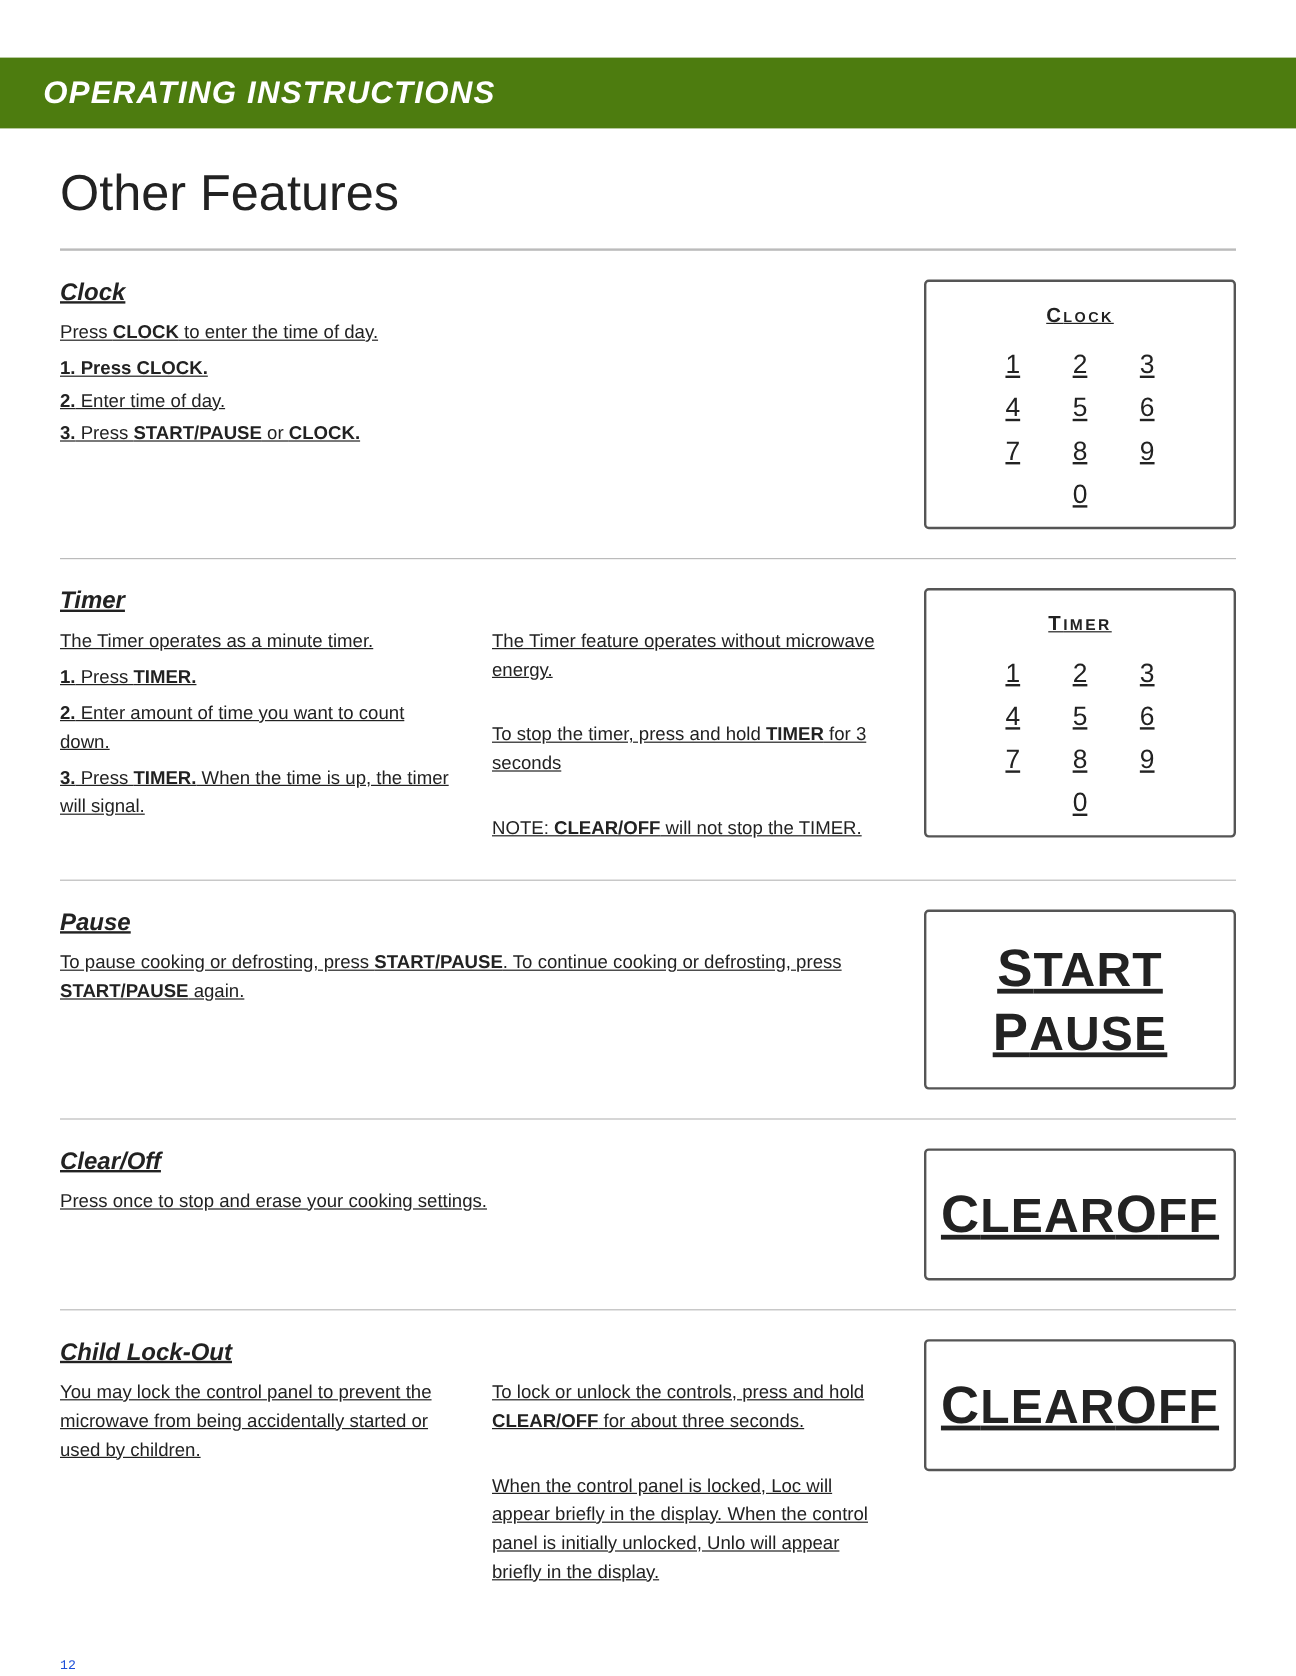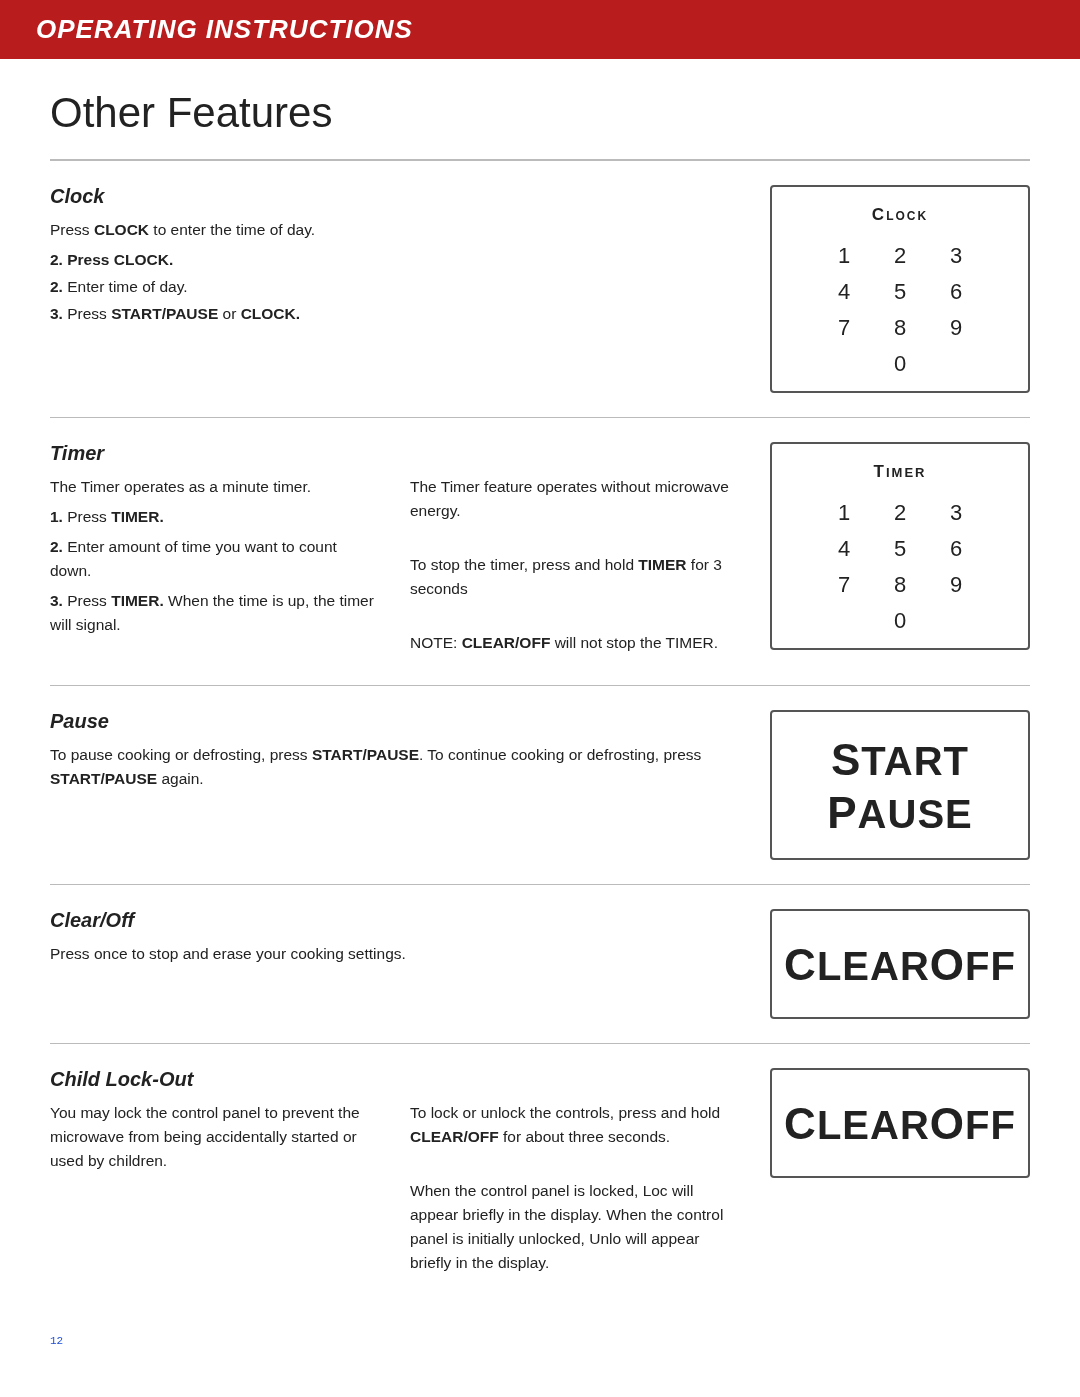--- a/index.html
+++ b/index.html
@@ -7,23 +7,24 @@
       font-family: Arial, sans-serif;
       background: #fff;
       width: 1080px;
       min-height: 1397px;
       padding: 0;
       color: #222;
     }
 
     
     .header-bar {
-      background: #b91c1c;
+      background: #4d7c0f;
       padding: 14px 36px;
       margin-bottom: 0;
+      margin-top: 48px;
     }
     .header-bar h1 {
       color: #fff;
       font-size: 26px;
       font-style: italic;
       font-weight: 900;
       letter-spacing: 1px;
       text-transform: uppercase;
     }
 
@@ -41,20 +42,21 @@
       margin-bottom: 0;
     }
 
     
     .section {
       display: flex;
       flex-direction: row;
       border-bottom: 1.5px solid #bbb;
       padding: 24px 0 24px 0;
       gap: 30px;
+      text-decoration: underline;
     }
 
     .section-content {
       flex: 1 1 0;
       min-width: 0;
     }
 
     .section-title {
       font-size: 20px;
       font-style: italic;
@@ -217,21 +219,21 @@
 
 <div class="page">
 
   <h2 class="page-title">Other Features</h2>
 
   <div class="section">
     <div class="section-content">
       <div class="section-title">Clock</div>
       <p class="section-text">Press <b>CLOCK</b> to enter the time of day.</p>
       <ul class="inst-list">
-        <li><b>2. Press CLOCK.</b></li>
+        <li><b>1. Press CLOCK.</b></li>
         <li><b>2.</b> Enter time of day.</li>
         <li><b>3.</b> Press <b>START/PAUSE</b> or <b>CLOCK.</b></li>
       </ul>
     </div>
     <div class="section-extra">
       <div class="keypad-box">
         <div class="keypad-label"><span style="font-variant:small-caps;">C</span><span style="font-size:12px;font-variant:small-caps;">LOCK</span></div>
         <div class="keypad-grid">
           <div class="key">1</div>
           <div class="key">2</div>

